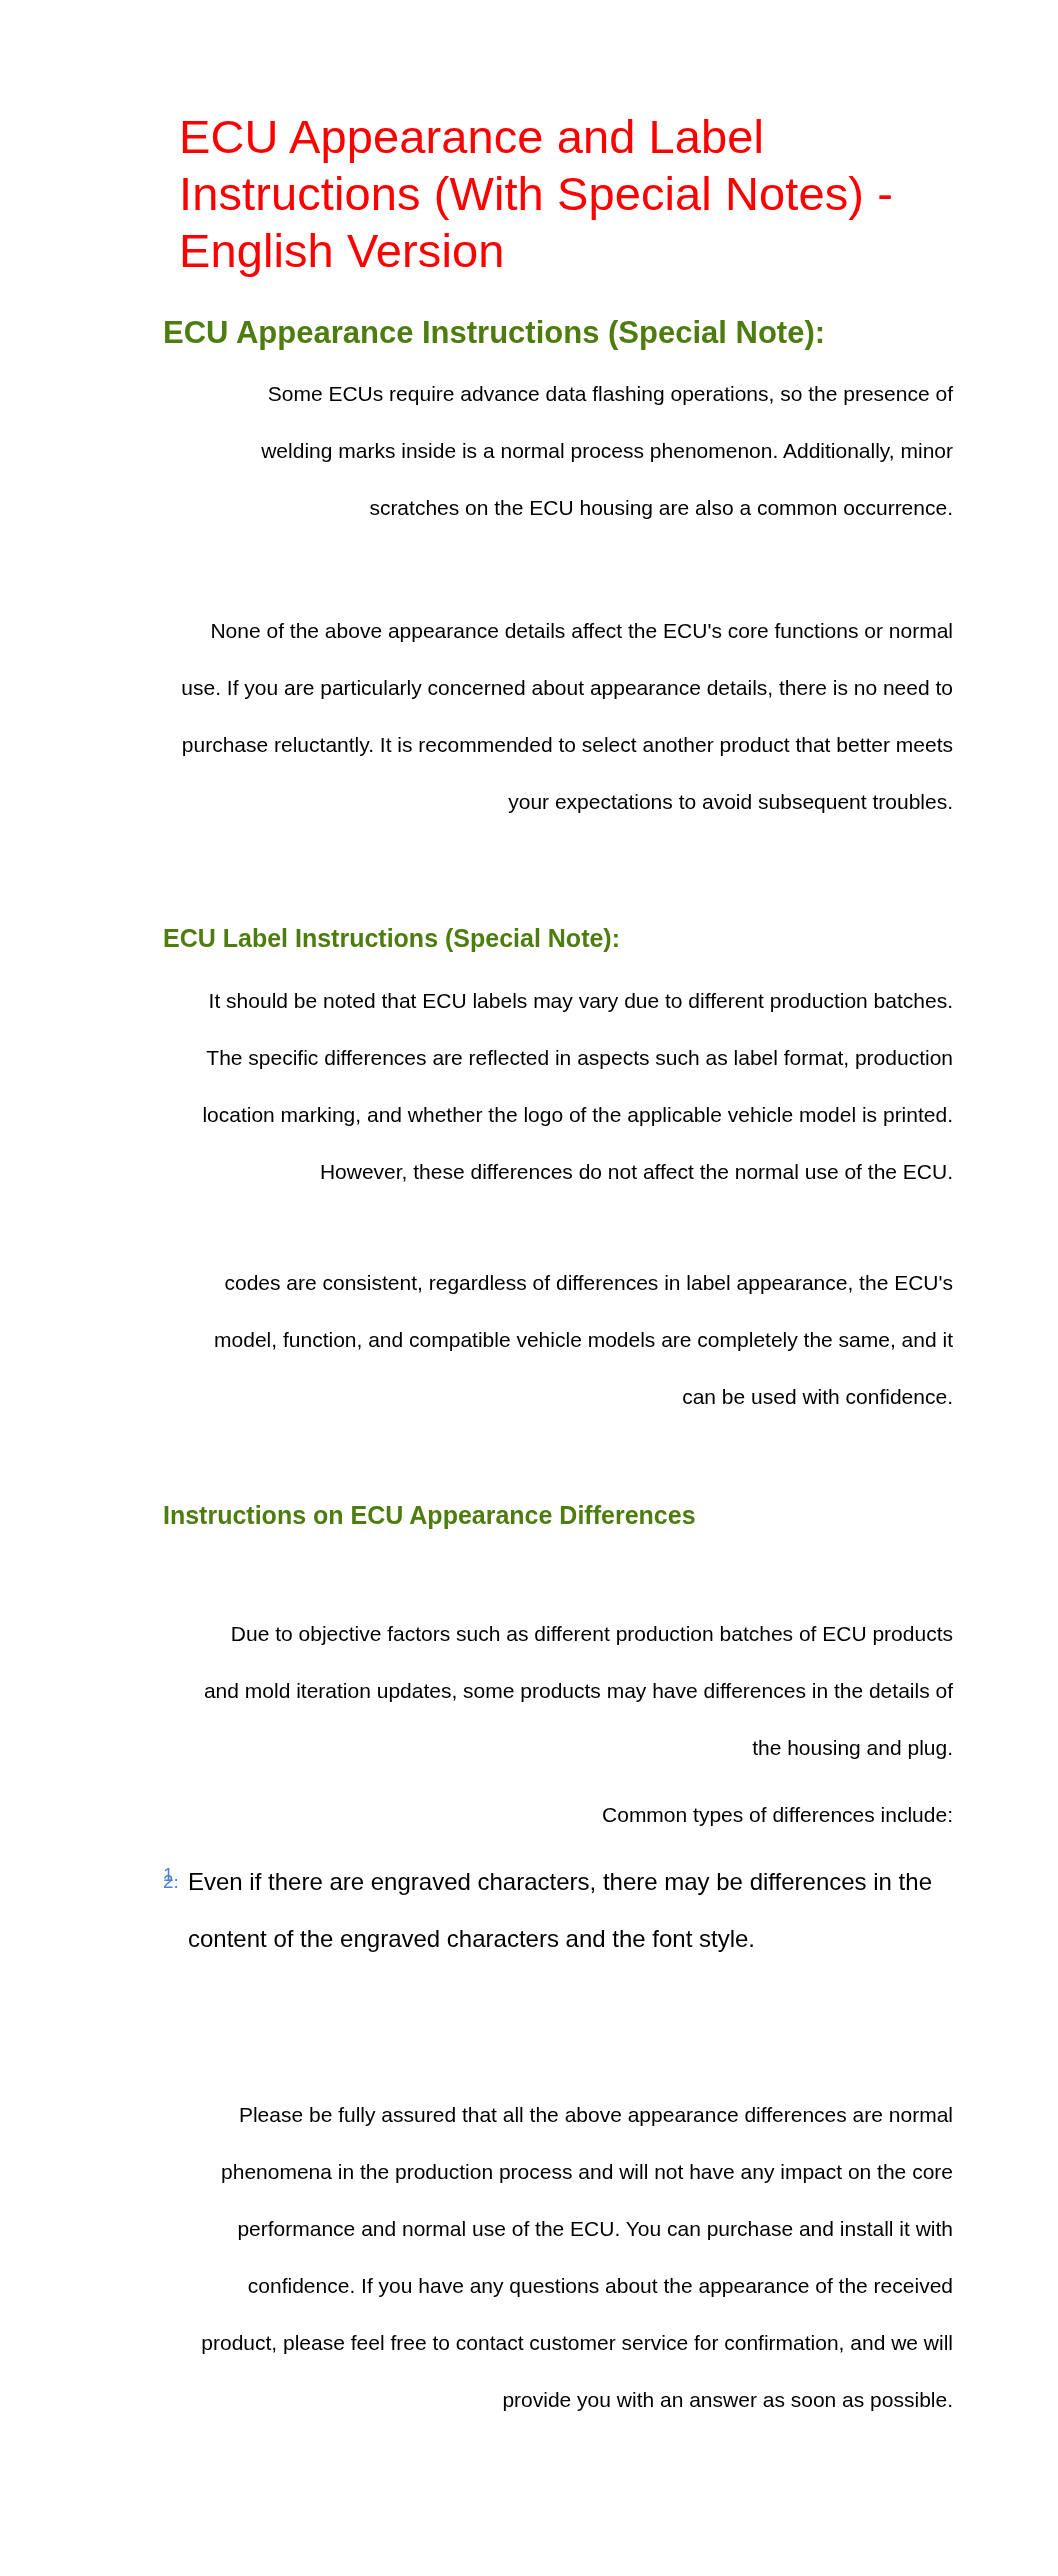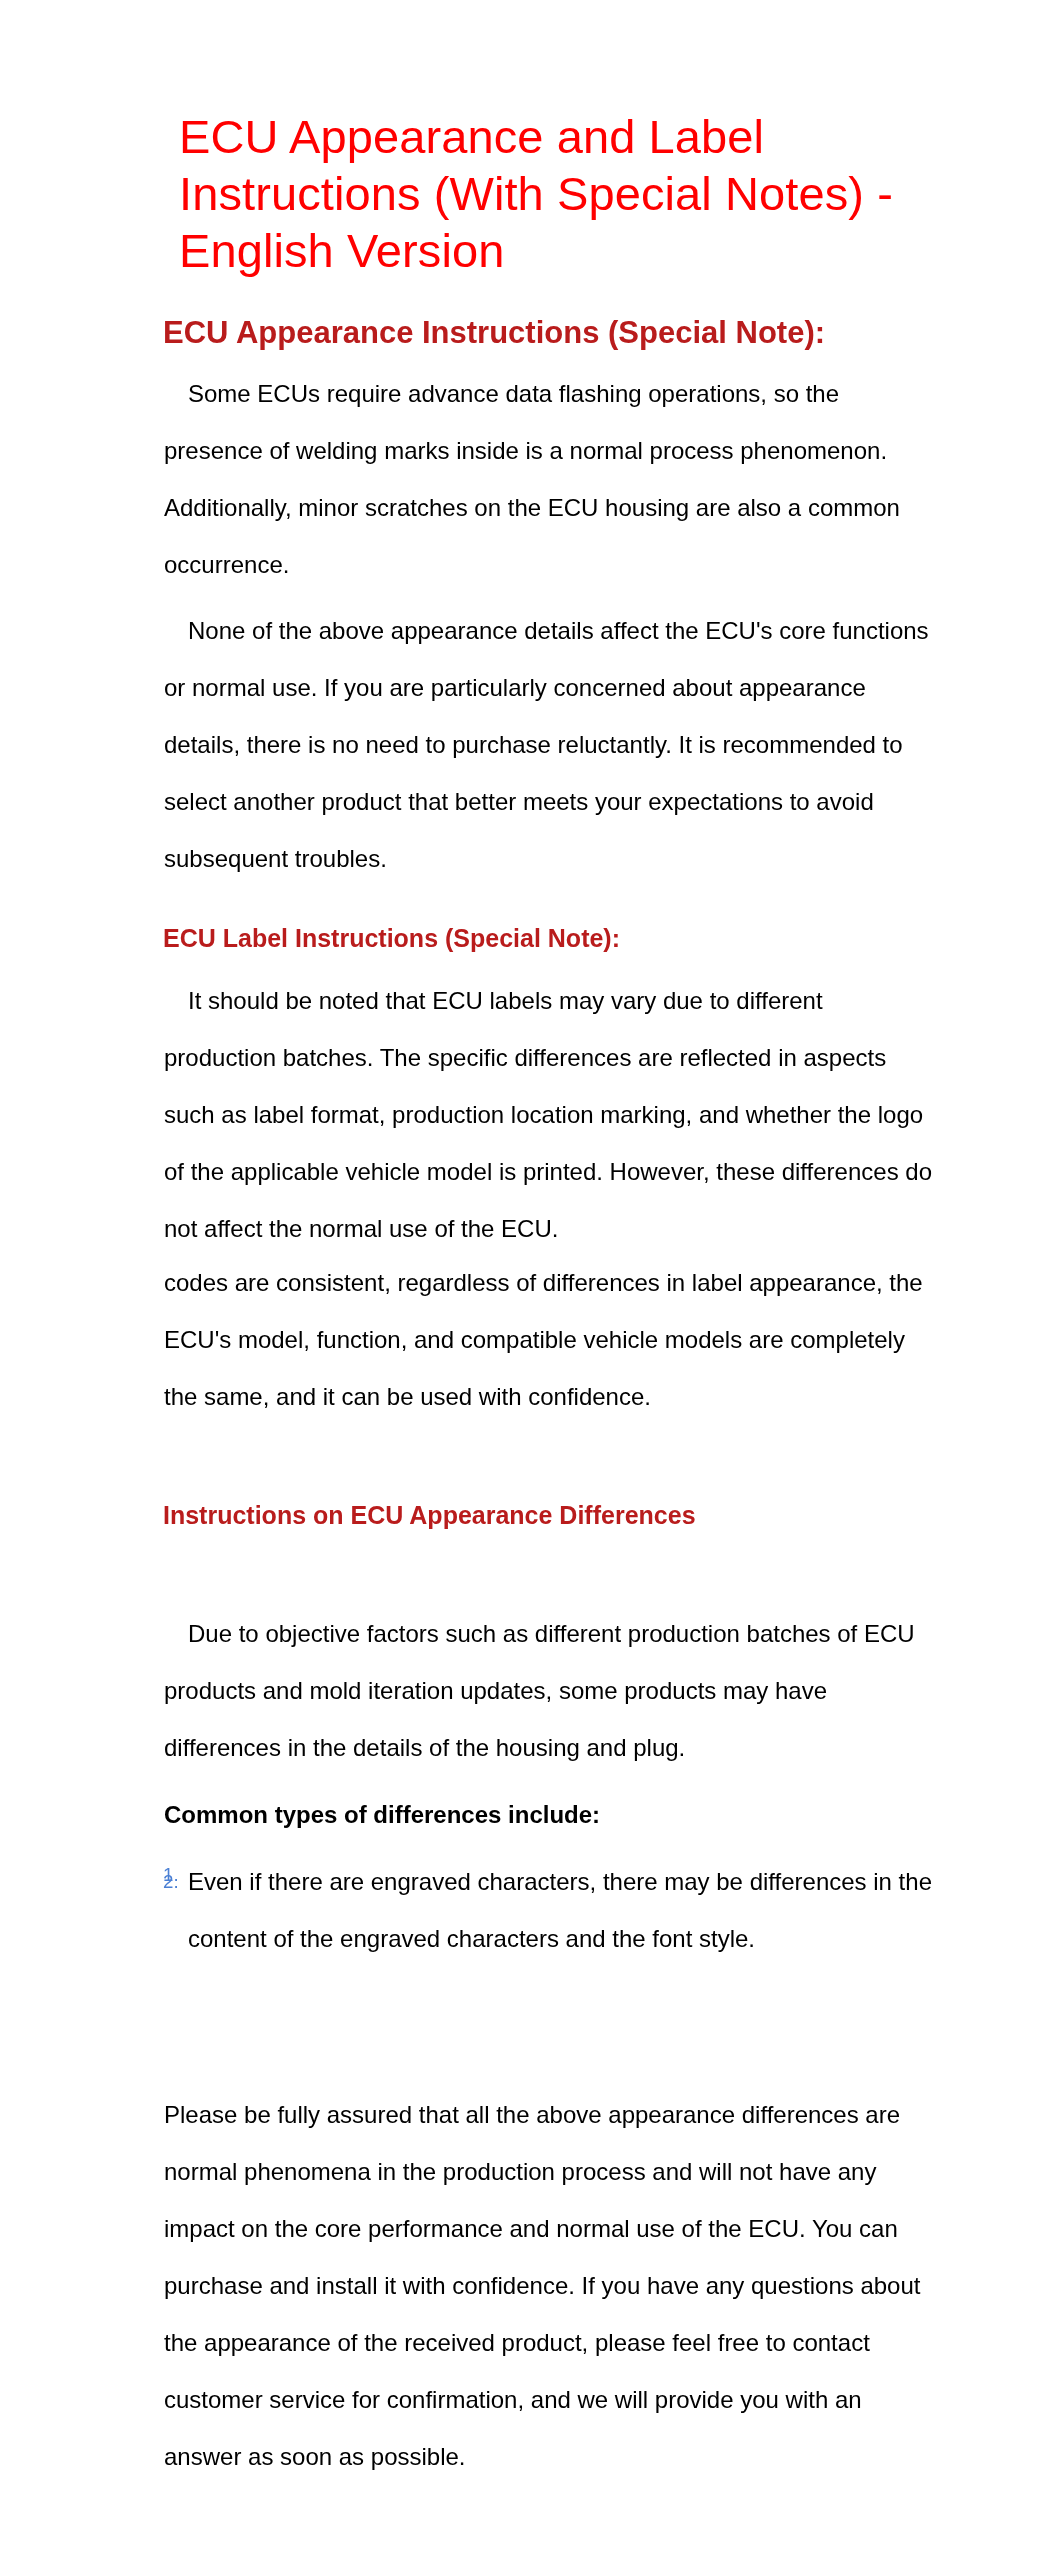--- a/index.html
+++ b/index.html
@@ -32,37 +32,38 @@
       font-weight: normal;
       color: #ff0000;
       letter-spacing: 0.1px;
     }
     .section-heading {
       margin: 0;
       position: absolute;
       left: 0;
       width: 774px;
       font-weight: bold;
-      color: #b91c1c;
+      color: #4d7c0f;
     }
     .h-small {
       font-size: 31px;
       line-height: 40px;
     }
     .h-large {
       font-size: 25px;
       line-height: 57px;
     }
     .para {
       margin: 0;
       position: absolute;
-      left: 1px;
+      left: 16px;
       width: 774px;
-      font-size: 24px;
+      font-size: 21px;
       line-height: 57px;
+      text-align: right;
     }
     .indent {
       text-indent: 24px;
     }
     .tight-line {
       line-height: 42px;
       display: block;
     }
     .num-list {
       position: absolute;
@@ -99,21 +100,21 @@
   <p class="para indent" style="top:602px;">None of the above appearance details affect the ECU's core functions or normal use. If you are particularly concerned about appearance details, there is no need to purchase reluctantly. It is recommended to select another product that better meets your expectations to avoid subsequent troubles.</p>
 
   <h2 class="section-heading h-large" style="top:910px;">ECU Label Instructions (Special Note):</h2>
   <p class="para indent" style="top:972px;">It should be noted that ECU labels may vary due to different production batches. The specific differences are reflected in aspects such as label format, production location marking, and whether the logo of the applicable vehicle model is printed. However, these differences do not affect the normal use of the ECU.</p>
   <p class="para" style="top:1254px;">
     <span>codes are consistent, regardless of differences in label appearance, the ECU's model, function, and compatible vehicle models are completely the same, and it can be used with confidence.</span>
   </p>
 
   <h2 class="section-heading h-large" style="top:1487px;">Instructions on ECU Appearance Differences</h2>
   <p class="para indent" style="top:1605px;">Due to objective factors such as different production batches of ECU products and mold iteration updates, some products may have differences in the details of the housing and plug.</p>
-  <p class="para" style="top:1786px;font-weight:bold;">Common types of differences include:</p>
+  <p class="para" style="top:1786px;">Common types of differences include:</p>
 
   <ol class="num-list" style="top:1846px;">
     <li>
       <span class="num">1.</span>
     </li>
     <li>
       <span class="num">2.</span>
       <span>Even if there are engraved characters, there may be differences in the content of the engraved characters and the font style.</span>
     </li>
   </ol>

